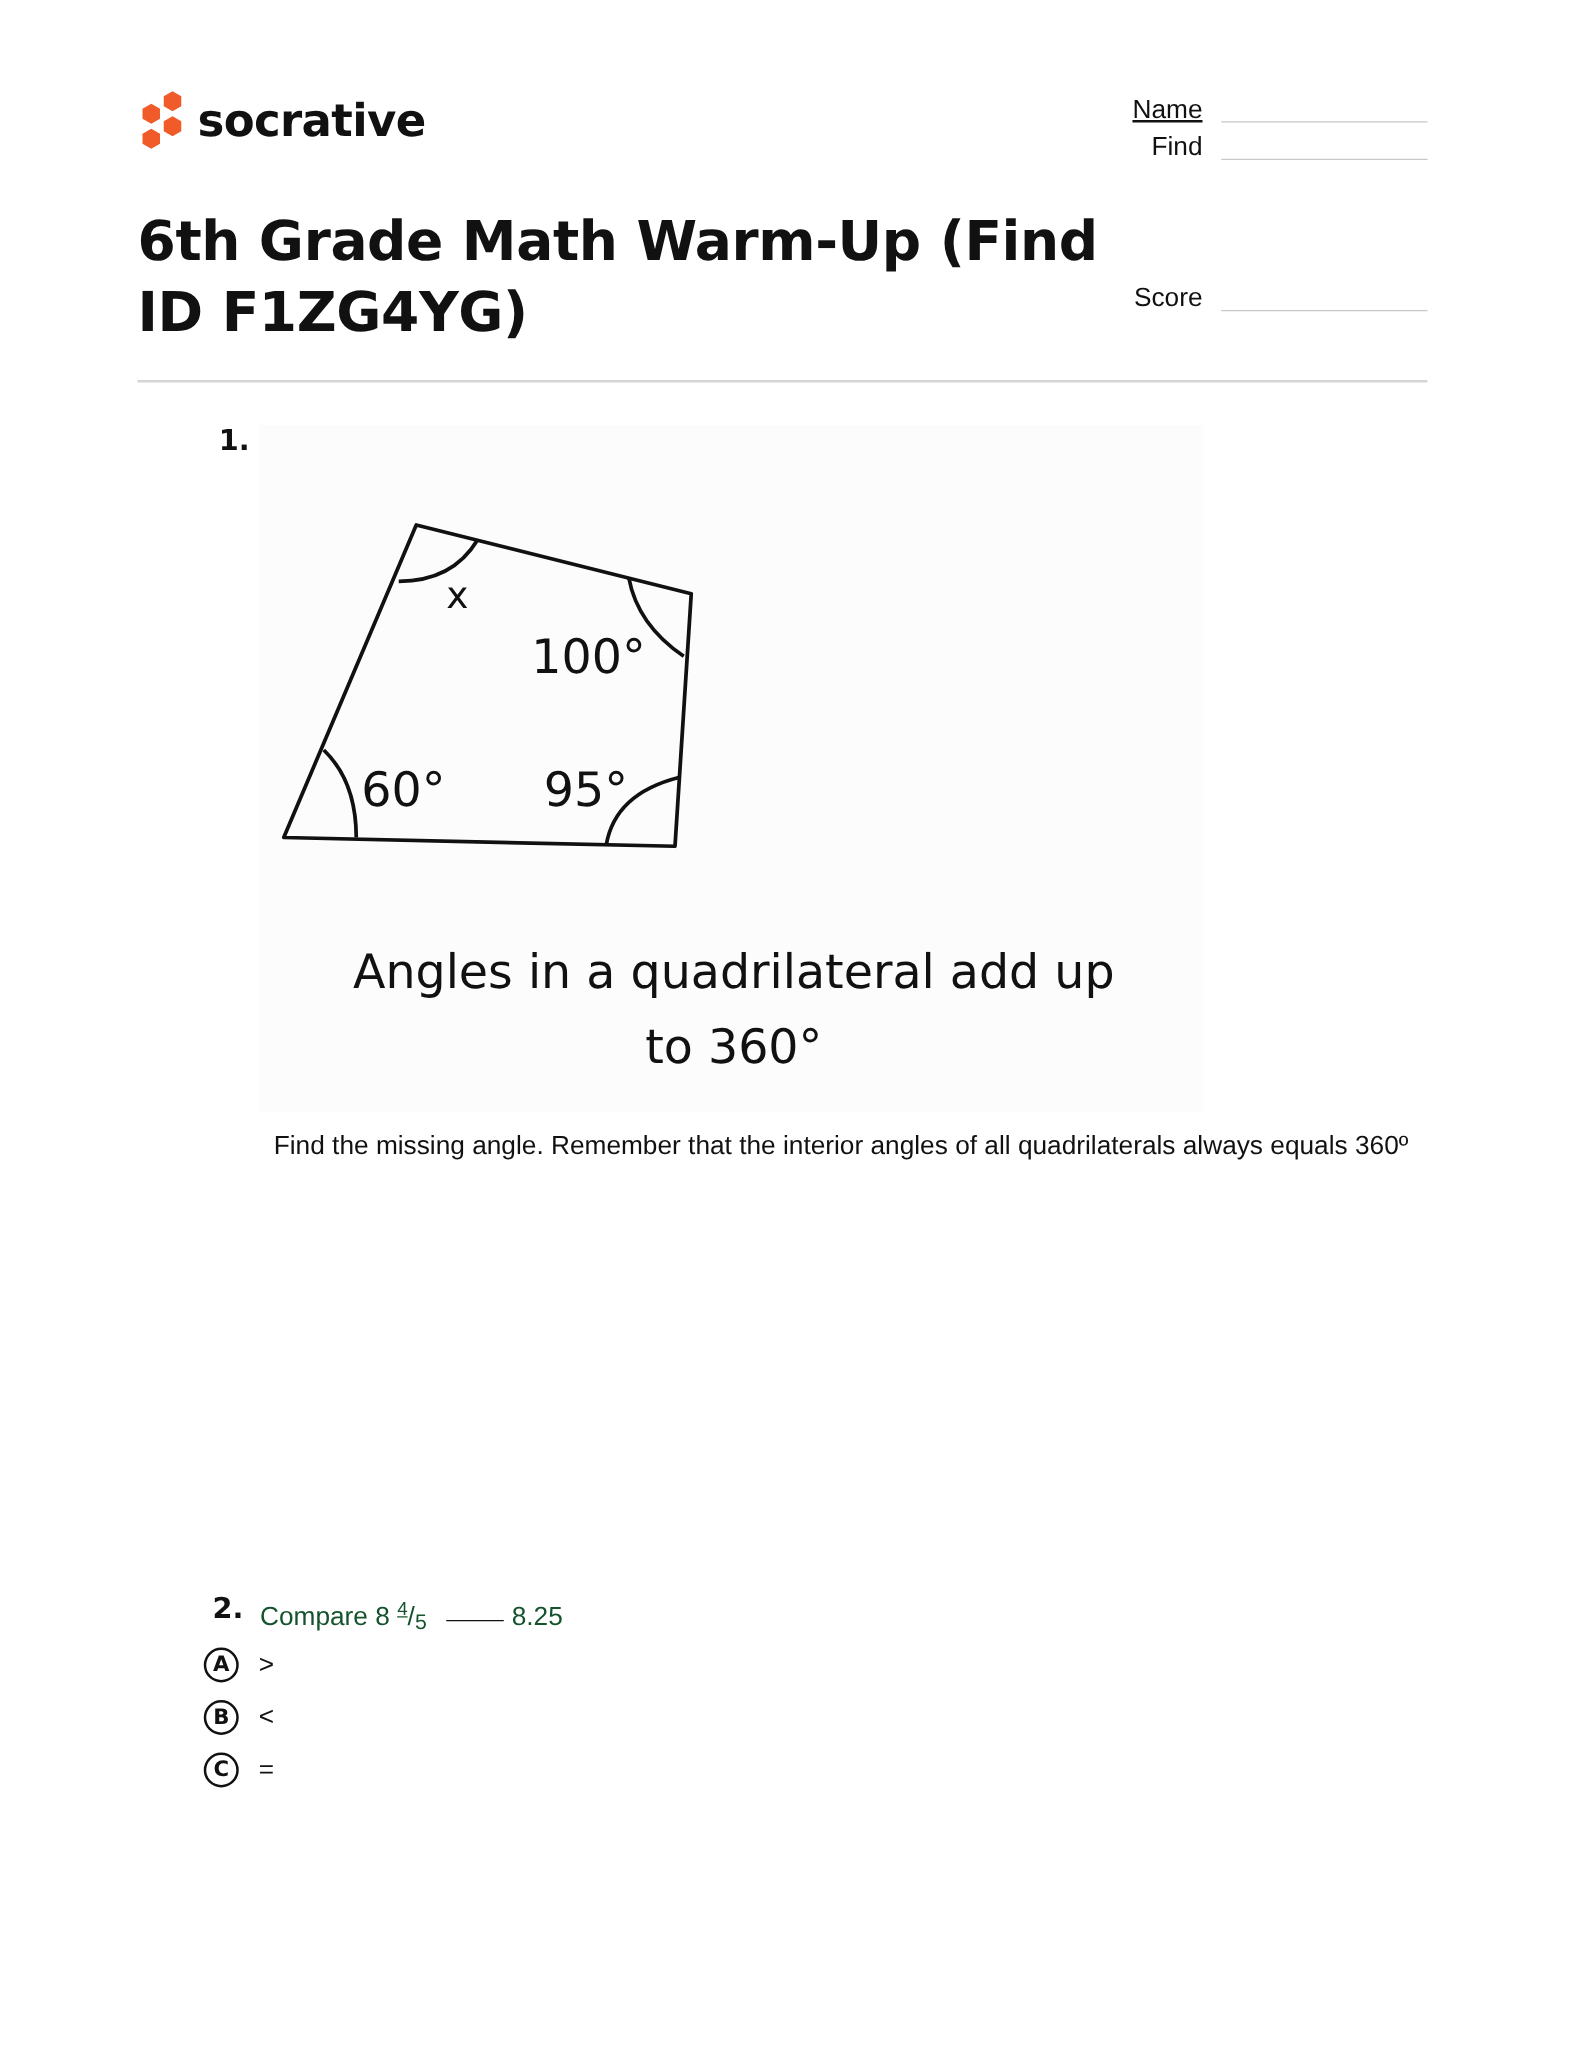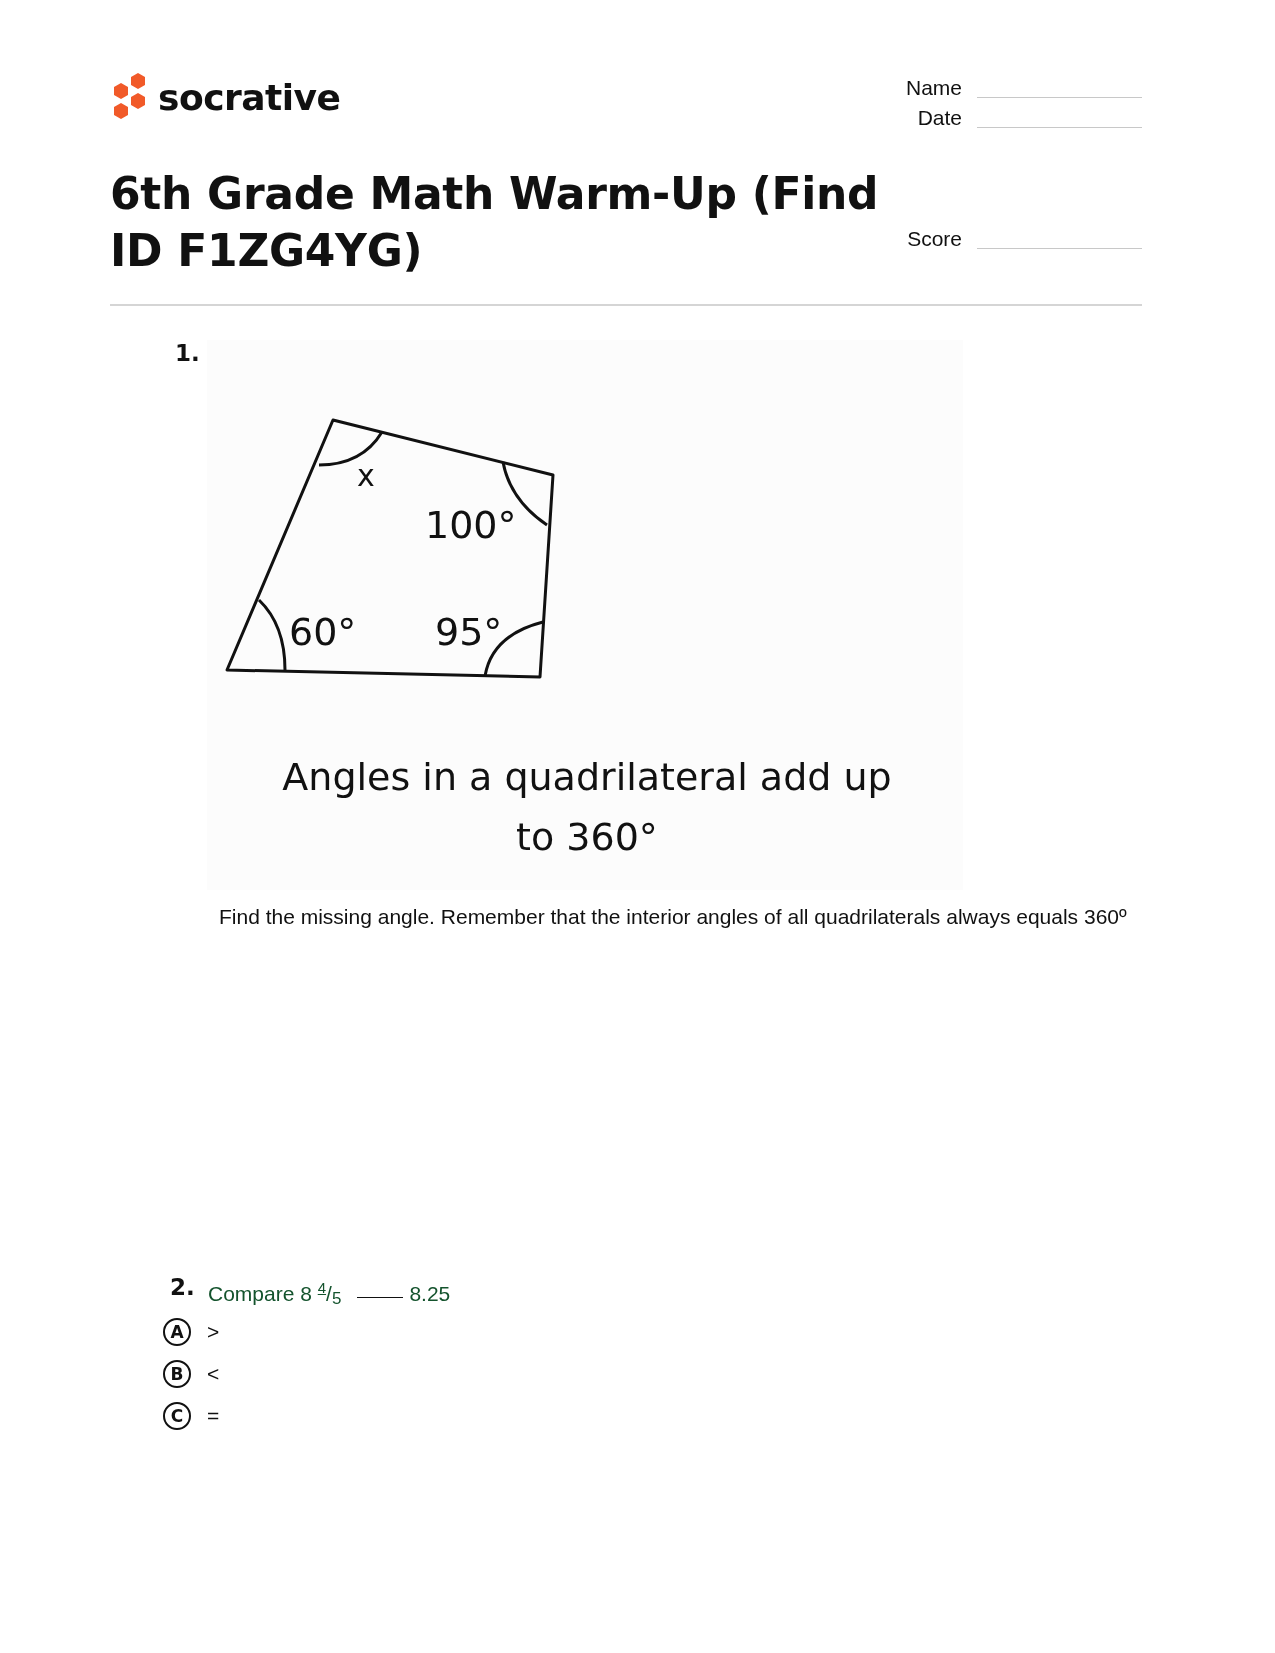--- a/index.html
+++ b/index.html
@@ -76,26 +76,26 @@
     <g fill="#f15a29">
       <polygon points="28,1 35,5 35,13 28,17 21,13 21,5"></polygon>
       <polygon points="11,11 18,15 18,23 11,27 4,23 4,15"></polygon>
       <polygon points="28,21 35,25 35,33 28,37 21,33 21,25"></polygon>
       <polygon points="11,31 18,35 18,43 11,47 4,43 4,35"></polygon>
     </g>
   </svg>
   <span class="logo-text">socrative</span>
 </div>
 
-<div class="abs field" style="left:862px; top:76px;">
+<div class="abs field" style="left:862px; top:76px;text-decoration:underline;">
   <span class="field-label">Name</span>
   <span class="field-line"></span>
 </div>
 <div class="abs field" style="left:862px; top:106px;">
-  <span class="field-label">Date</span>
+  <span class="field-label">Find</span>
   <span class="field-line"></span>
 </div>
 <div class="abs field" style="left:862px; top:205px;margin-top:22px;">
   <span class="field-label">Score</span>
   <span class="field-line"></span>
 </div>
 
 <div class="abs title">6th Grade Math Warm-Up (Find ID F1ZG4YG)</div>
 
 <div class="abs separator"></div>

